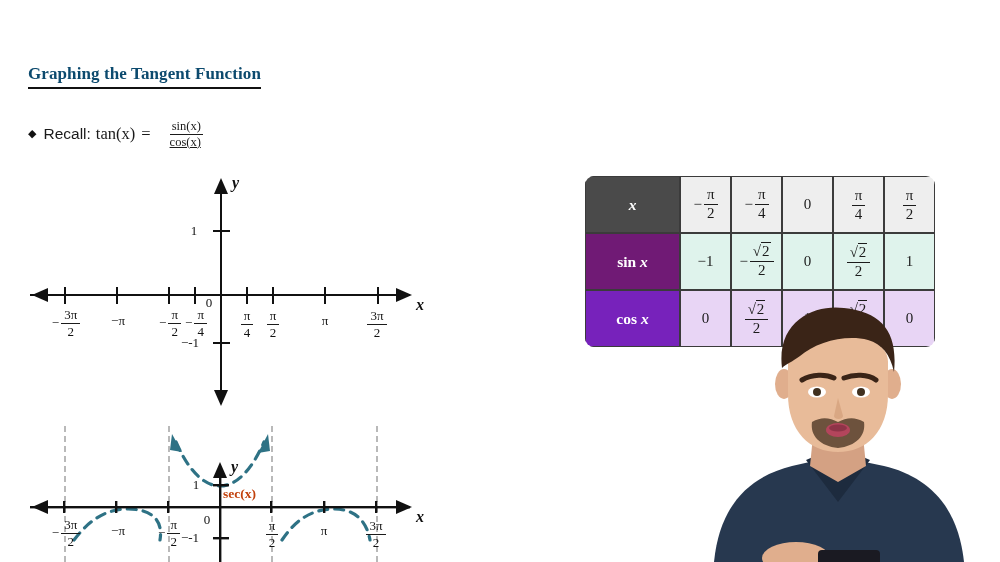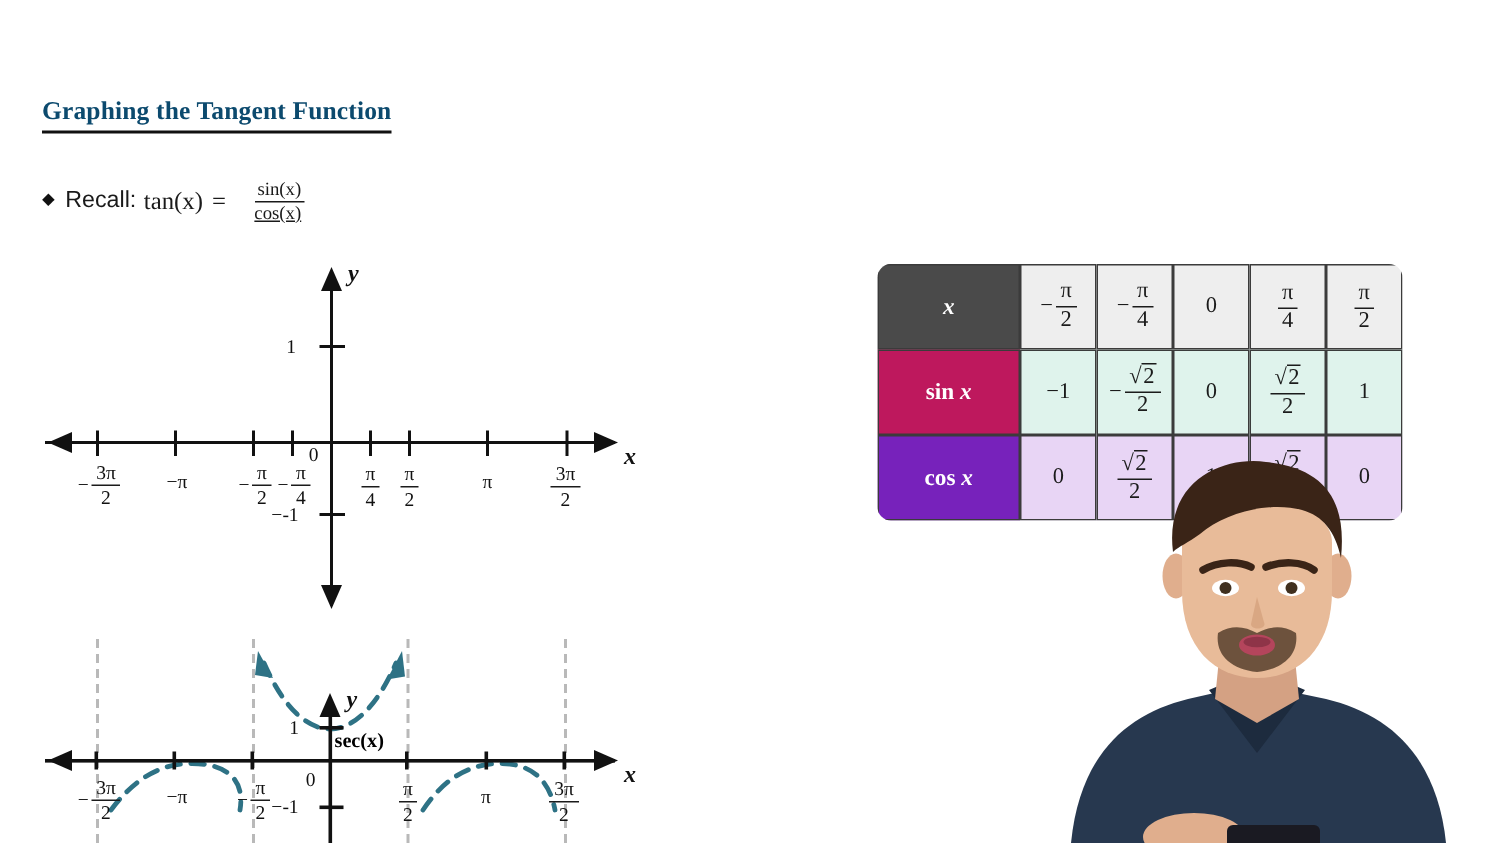--- a/index.html
+++ b/index.html
@@ -35,37 +35,37 @@
   
   .graph{position:absolute;}
   .axis{position:absolute;background:#111;}
   .tick{position:absolute;background:#111;}
   .lab{position:absolute;font-family:"Liberation Serif", serif;font-size:13px;color:#111;
        text-align:center;white-space:nowrap;}
   .axname{position:absolute;font-family:"Liberation Serif", serif;font-style:italic;
           font-weight:bold;font-size:16px;color:#111;}
   .asym{position:absolute;width:0;border-left:2px dashed #b9b9b9;}
   .seclabel{position:absolute;font-family:"Liberation Serif", serif;font-weight:bold;
-            font-size:13.5px;color:#000000;}
+            font-size:13.5px;color:#c2410c;}
 
   
   #tbl-wrap{position:absolute;left:585px;top:176px;}
   table.trig{border-collapse:separate;border-spacing:0;border-radius:9px;
              overflow:hidden;box-shadow:0 0 0 4px #ffffff;
              font-family:"Liberation Serif", serif;}
   table.trig td{
     border:1px solid #3b3b3b;width:49px;height:55px;text-align:center;
     vertical-align:middle;font-size:15px;color:#1b1b1b;padding:0;
   }
   table.trig td.rowhead{
     width:93px;color:#ffffff;font-weight:bold;font-size:15.5px;
     border-color:#3b3b3b;
   }
   .rh-x{background:#4a4a4a;}
-  .rh-sin{background:#be185d;}
+  .rh-sin{background:#701a75;}
   .rh-cos{background:#7722bb;}
   .rh-tan{background:#e2620f;}
   .c-x{background:#eeeeee;}
   .c-sin{background:#dff3ec;}
   .c-cos{background:#e8d5f5;}
   .c-tan{background:#fbd9bd;}
   .sqrt{display:inline-block;}
   .sqrt .bar{border-top:1.1px solid #1b1b1b;padding:0 1px;}
   .tfrac{display:inline-flex;flex-direction:column;align-items:center;line-height:1.05;}
   .tfrac .num{border-bottom:1.2px solid #1b1b1b;padding:0 3px 1px 3px;}

